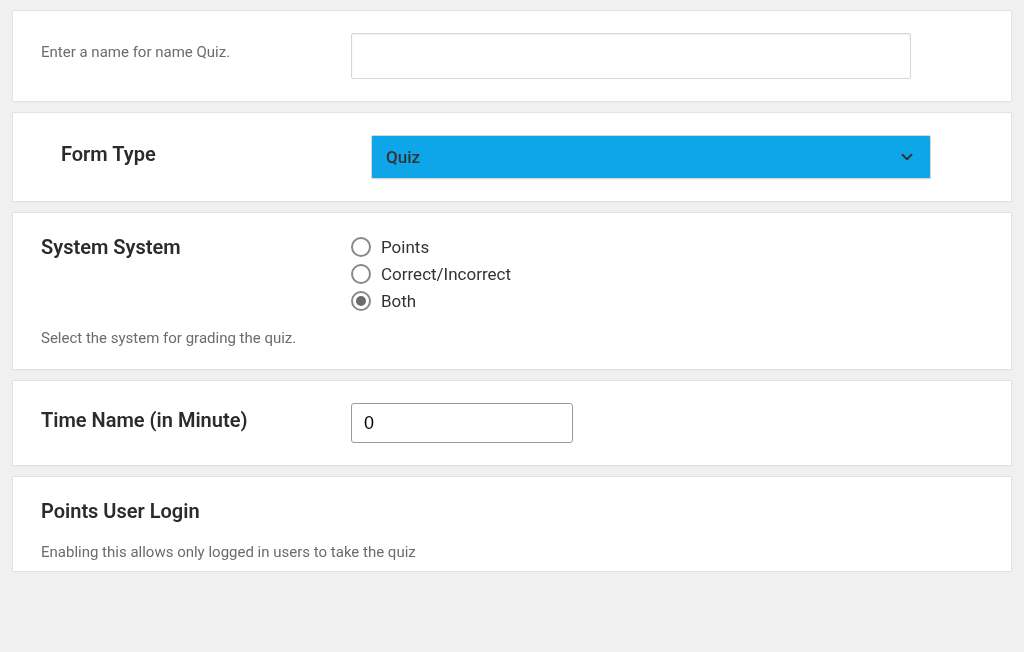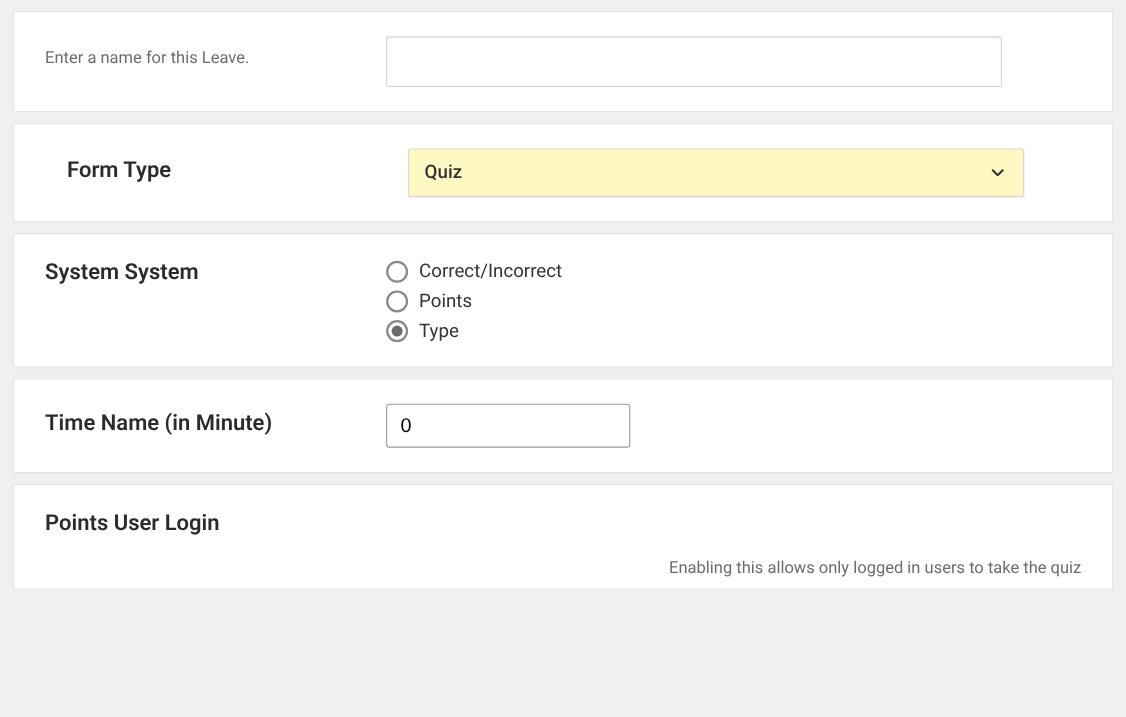--- a/index.html
+++ b/index.html
@@ -60,21 +60,21 @@
     }
     .select-box {
       width: 100%;
       height: 44px;
       border: 1px solid #d6d6d6;
       border-radius: 2px;
       padding: 8px 14px;
       font-size: 17px;
       font-weight: 500;
       color: #333;
-      background: #fef9c3;
+      background: #0ea5e9;
       box-shadow: 0 1px 1px rgba(0,0,0,0.04);
       display: flex;
       align-items: center;
       justify-content: space-between;
       cursor: pointer;
     }
     .chevron {
       width: 18px;
       height: 18px;
     }
@@ -129,21 +129,21 @@
       padding-bottom: 10px;
       margin-bottom: 0;
     }
   </style>
 </head>
 <body>
 
 <div class="panel">
   <div class="row">
     <div class="label-col">
-      <div class="label-desc">Enter a name for this Leave.</div>
+      <div class="label-desc">Enter a name for name Quiz.</div>
     </div>
     <div class="field-col">
       <input type="text" class="text-input" value="" style="">
     </div>
   </div>
 </div>
 
 <div class="panel">
   <div class="row" style="align-items:center;margin-left:20px;">
     <div class="label-col">
@@ -164,46 +164,47 @@
 
 <div class="panel">
   <div class="row">
     <div class="label-col">
       <div class="label-title">System System</div>
     </div>
     <div class="field-col">
       <div class="radio-group">
         <div class="radio-item">
           <span class="radio-circle"></span>
-          <span class="radio-label">Correct/Incorrect</span>
+          <span class="radio-label">Points</span>
         </div>
         <div class="radio-item">
           <span class="radio-circle"></span>
-          <span class="radio-label">Points</span>
+          <span class="radio-label">Correct/Incorrect</span>
         </div>
         <div class="radio-item">
           <span class="radio-circle checked"></span>
-          <span class="radio-label">Type</span>
+          <span class="radio-label">Both</span>
         </div>
       </div>
     </div>
   </div>
+  <div class="bottom-desc">Select the system for grading the quiz.</div>
 </div>
 
 <div class="panel">
   <div class="row" style="align-items:center;">
     <div class="label-col">
       <div class="label-title">Time Name (in Minute)</div>
     </div>
     <div class="field-col">
       <input type="text" class="small-input" value="0" style="">
     </div>
   </div>
 </div>
 
 <div class="panel require-login">
   <div class="row">
     <div class="label-col">
       <div class="label-title">Points User Login</div>
     </div>
   </div>
-  <div class="bottom-desc" style="margin-top:14px;text-align:right;">Enabling this allows only logged in users to take the quiz</div>
+  <div class="bottom-desc" style="margin-top:14px;">Enabling this allows only logged in users to take the quiz</div>
 </div>
 
 </body></html>

